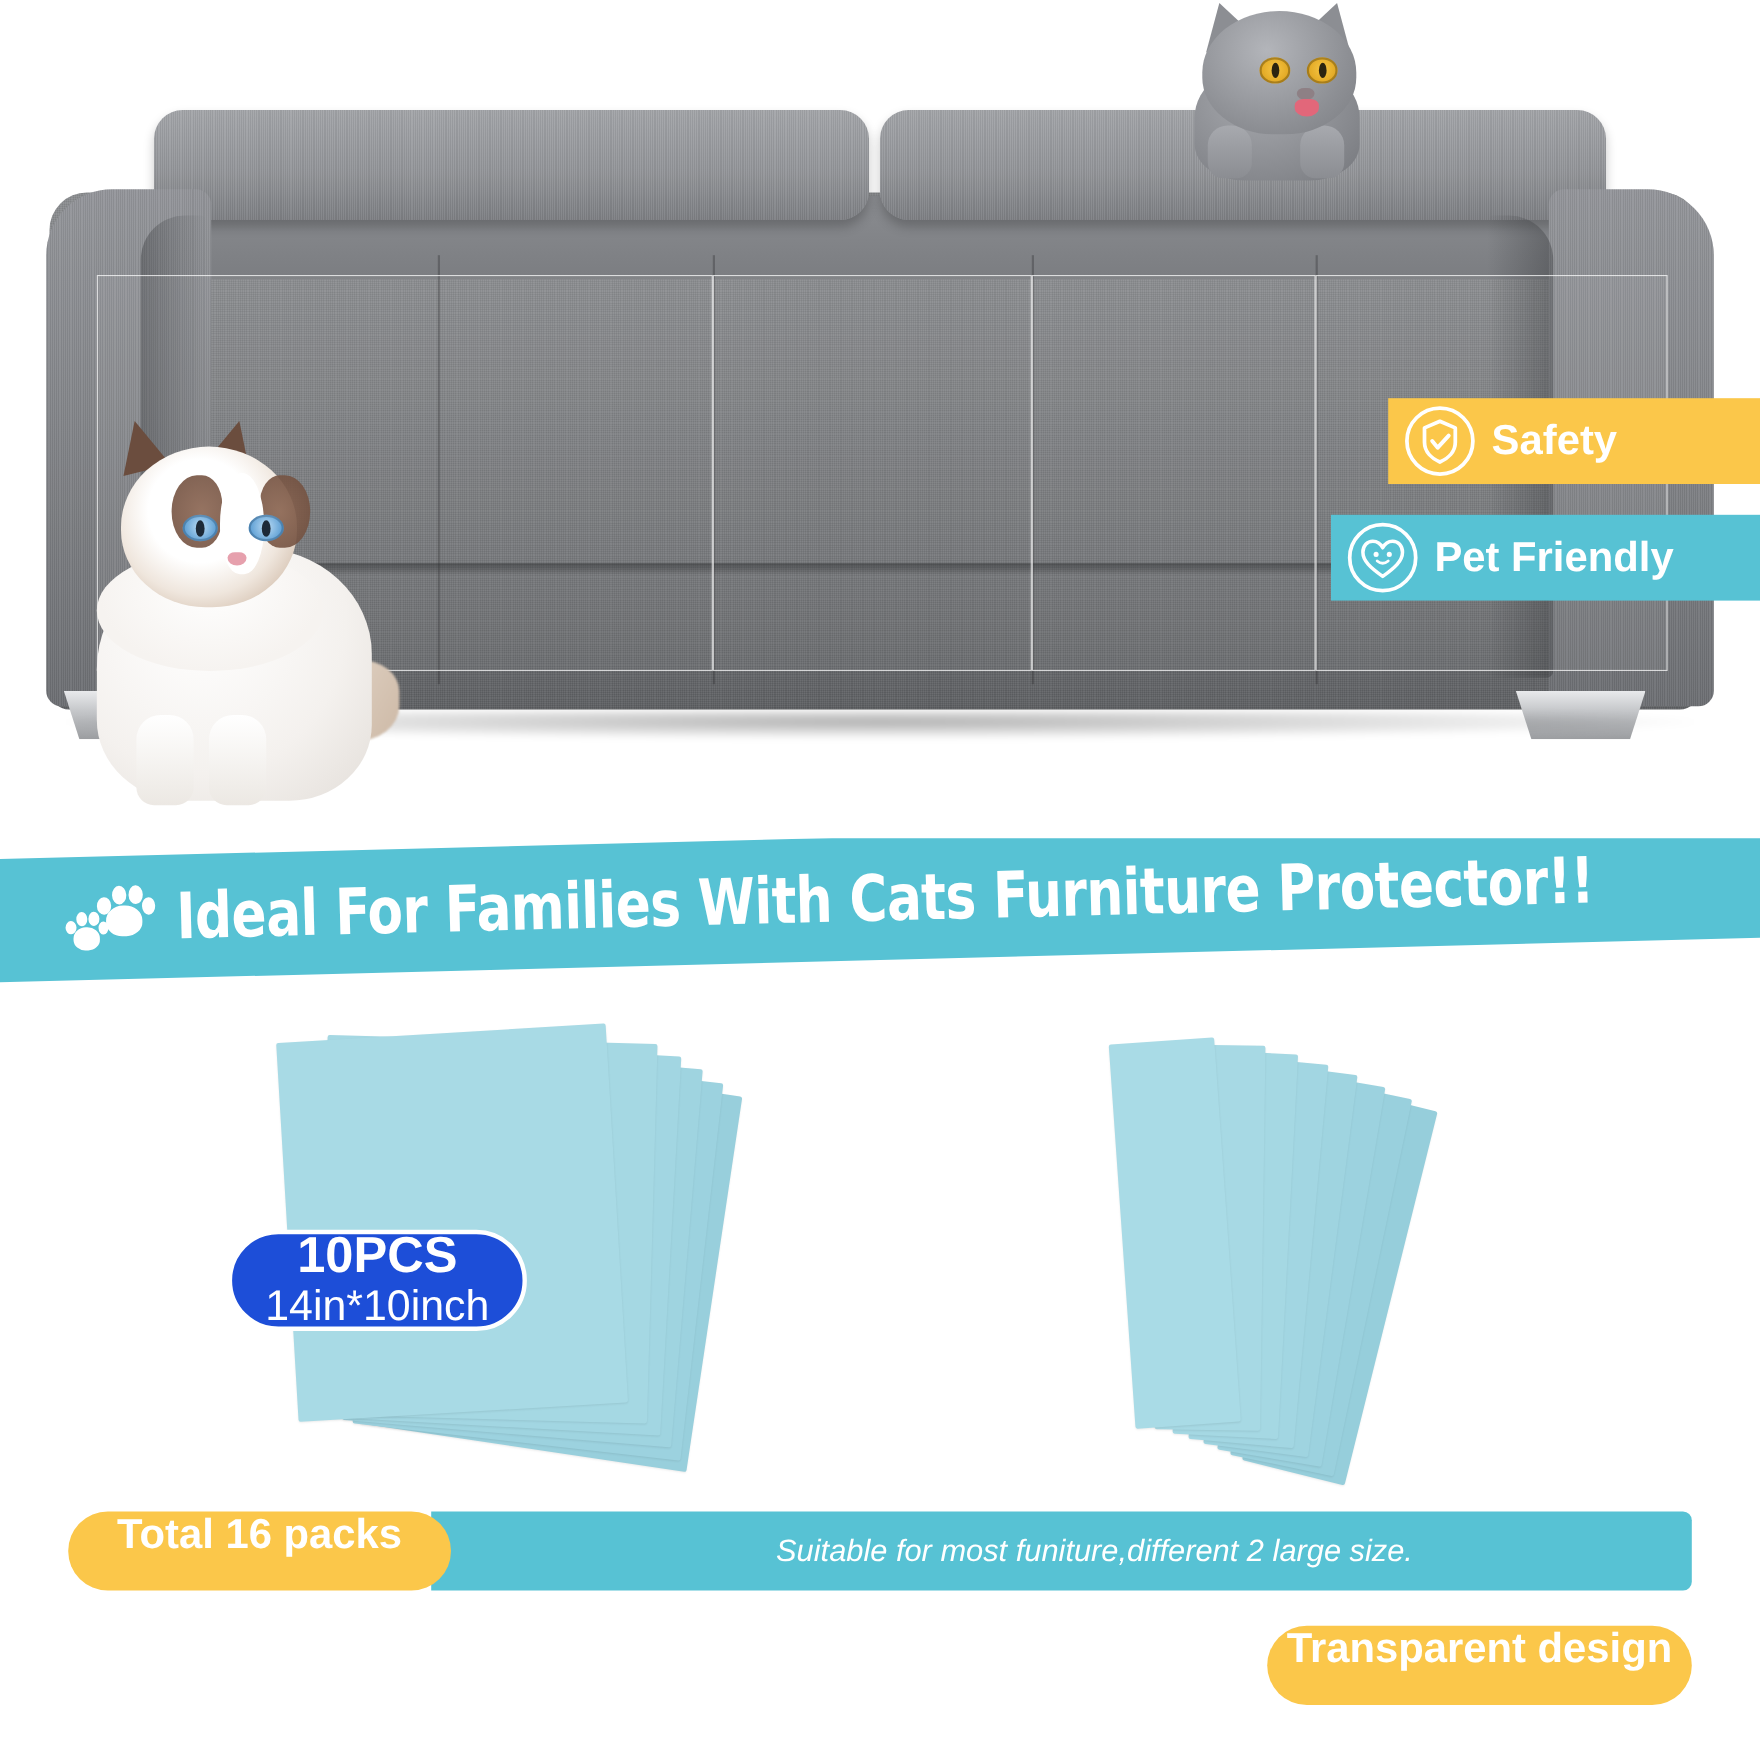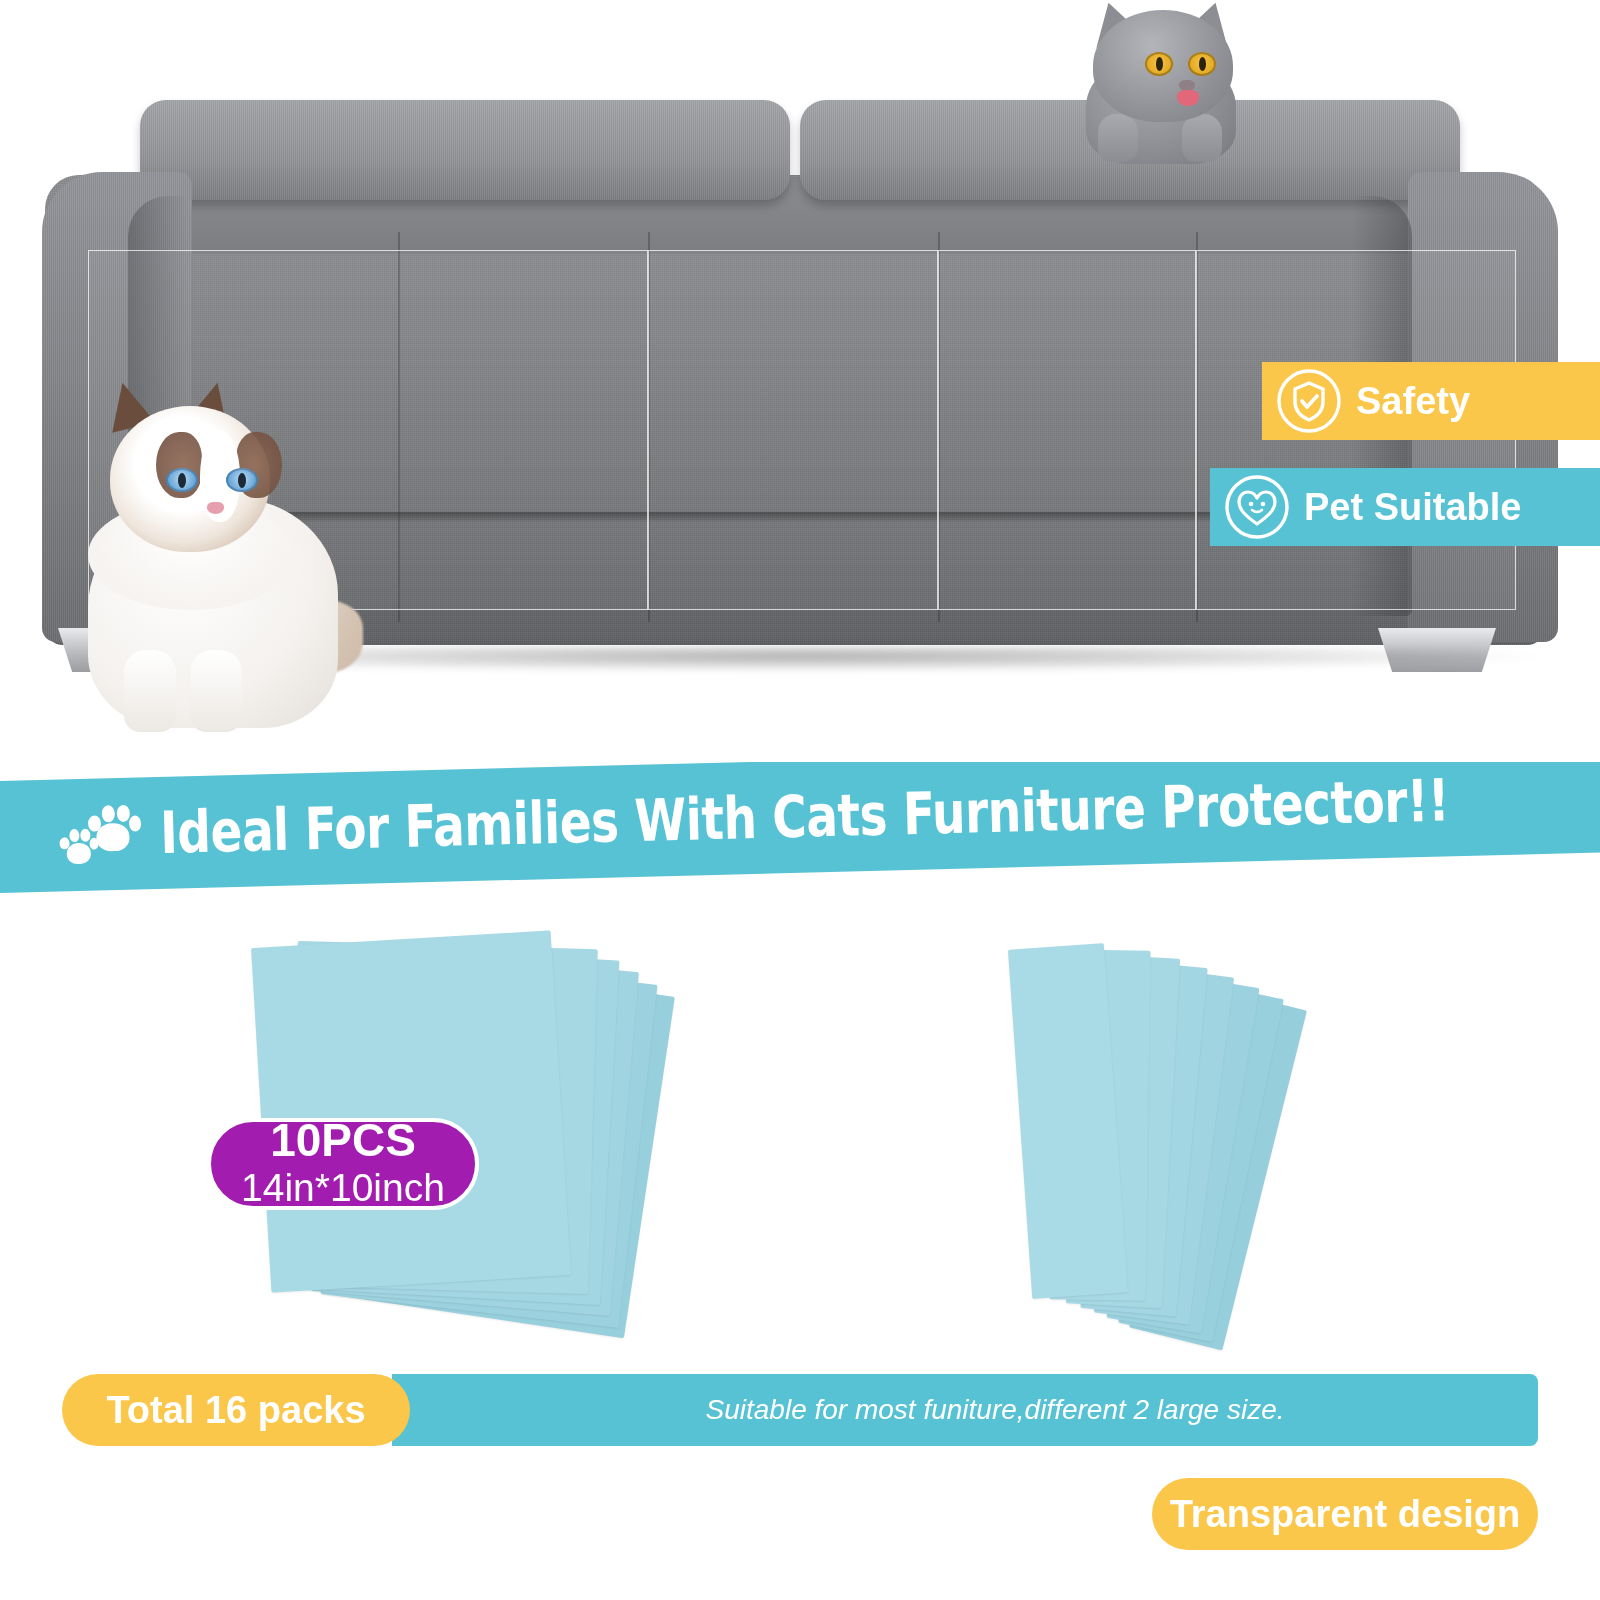--- a/index.html
+++ b/index.html
@@ -218,38 +218,38 @@
   .stack-small { left: 990px; top: 15px; width: 280px; height: 410px; }
   .sheet-small { width: 96px; height: 350px; border-radius: 2px; }
 
   .pill {
     position: absolute; display: flex; flex-direction: column;
     align-items: center; justify-content: center;
     border: 4px solid #fff; border-radius: 48px; color: #fff; text-align: center;
   }
   .pill .big { font-size: 46px; font-weight: bold; line-height: 1; }
   .pill .sub { font-size: 39px; line-height: 1.18; margin-top: 2px; }
-  .pill-10 { left: 207px; top: 1118px; width: 272px; height: 92px; background: #a21caf; }
+  .pill-10 { left: 207px; top: 1118px; width: 272px; height: 92px; background: #1d4ed8; }
   .pill-6  { left: 882px; top: 1118px; width: 272px; height: 92px; background: #fbc74a; }
 
   
   .featrow { position: absolute; height: 72px; }
   .row1 { left: 62px; top: 1374px; width: 1476px; }
   .row2 { left: 62px; top: 1478px; width: 1476px; }
   .bar-teal {
     position: absolute; top: 0; height: 72px; background: #57c2d4;
     display: flex; align-items: center; color: #fff;
     font-style: italic; font-size: 28px; font-weight: normal;
     font-family: "Liberation Sans Narrow", "Liberation Sans", sans-serif;
   }
   .r1-teal { left: 330px; width: 1146px; border-radius: 0 8px 8px 0; justify-content: center; padding-left: 60px; }
   .r2-teal { left: 0px;   width: 1170px; border-radius: 36px 8px 8px 36px; justify-content: center; padding-right: 70px; }
   .pill-flat {
     position: absolute; top: 0; height: 72px; border-radius: 36px;
-    display: flex; align-items: center; justify-content: center;
+    display: flex; justify-content: center;
     color: #fff; font-size: 38px; font-weight: bold;
     font-family: "Liberation Sans Narrow", "Liberation Sans", sans-serif;
   }
   .r1-yellow { left: 0px;   width: 348px; background: #fbc74a; }
   .r2-yellow { left: 1090px; width: 386px; background: #fbc74a; }
   .nowrap { white-space: nowrap; }
 </style>
 </head>
 <body>
 
@@ -339,21 +339,21 @@
       <span class="ic">
         <svg viewBox="0 0 66 66" width="66" height="66">
           <circle cx="33" cy="33" r="30" fill="none" stroke="#fff" stroke-width="3.4"></circle>
           <path d="M33 50 C22 42 15 36 15 28 C15 22 19 18 24 18 C28 18 31 20 33 24
                    C35 20 38 18 42 18 C47 18 51 22 51 28 C51 36 44 42 33 50 Z" fill="none" stroke="#fff" stroke-width="3.2" stroke-linejoin="round"></path>
           <circle cx="27" cy="30" r="2.3" fill="#fff"></circle>
           <circle cx="39" cy="30" r="2.3" fill="#fff"></circle>
           <path d="M28 36 Q33 40 38 36" fill="none" stroke="#fff" stroke-width="2.6" stroke-linecap="round"></path>
         </svg>
       </span>
-      <span class="label">Pet Suitable</span>
+      <span class="label">Pet Friendly</span>
     </div>
   </div>
 
   <div class="banner-wrap">
     <div class="banner"></div>
   </div>
   <div class="banner-inner">
     <span class="paws">
       <span class="paw paw-small">
         <span class="pad main"></span>

